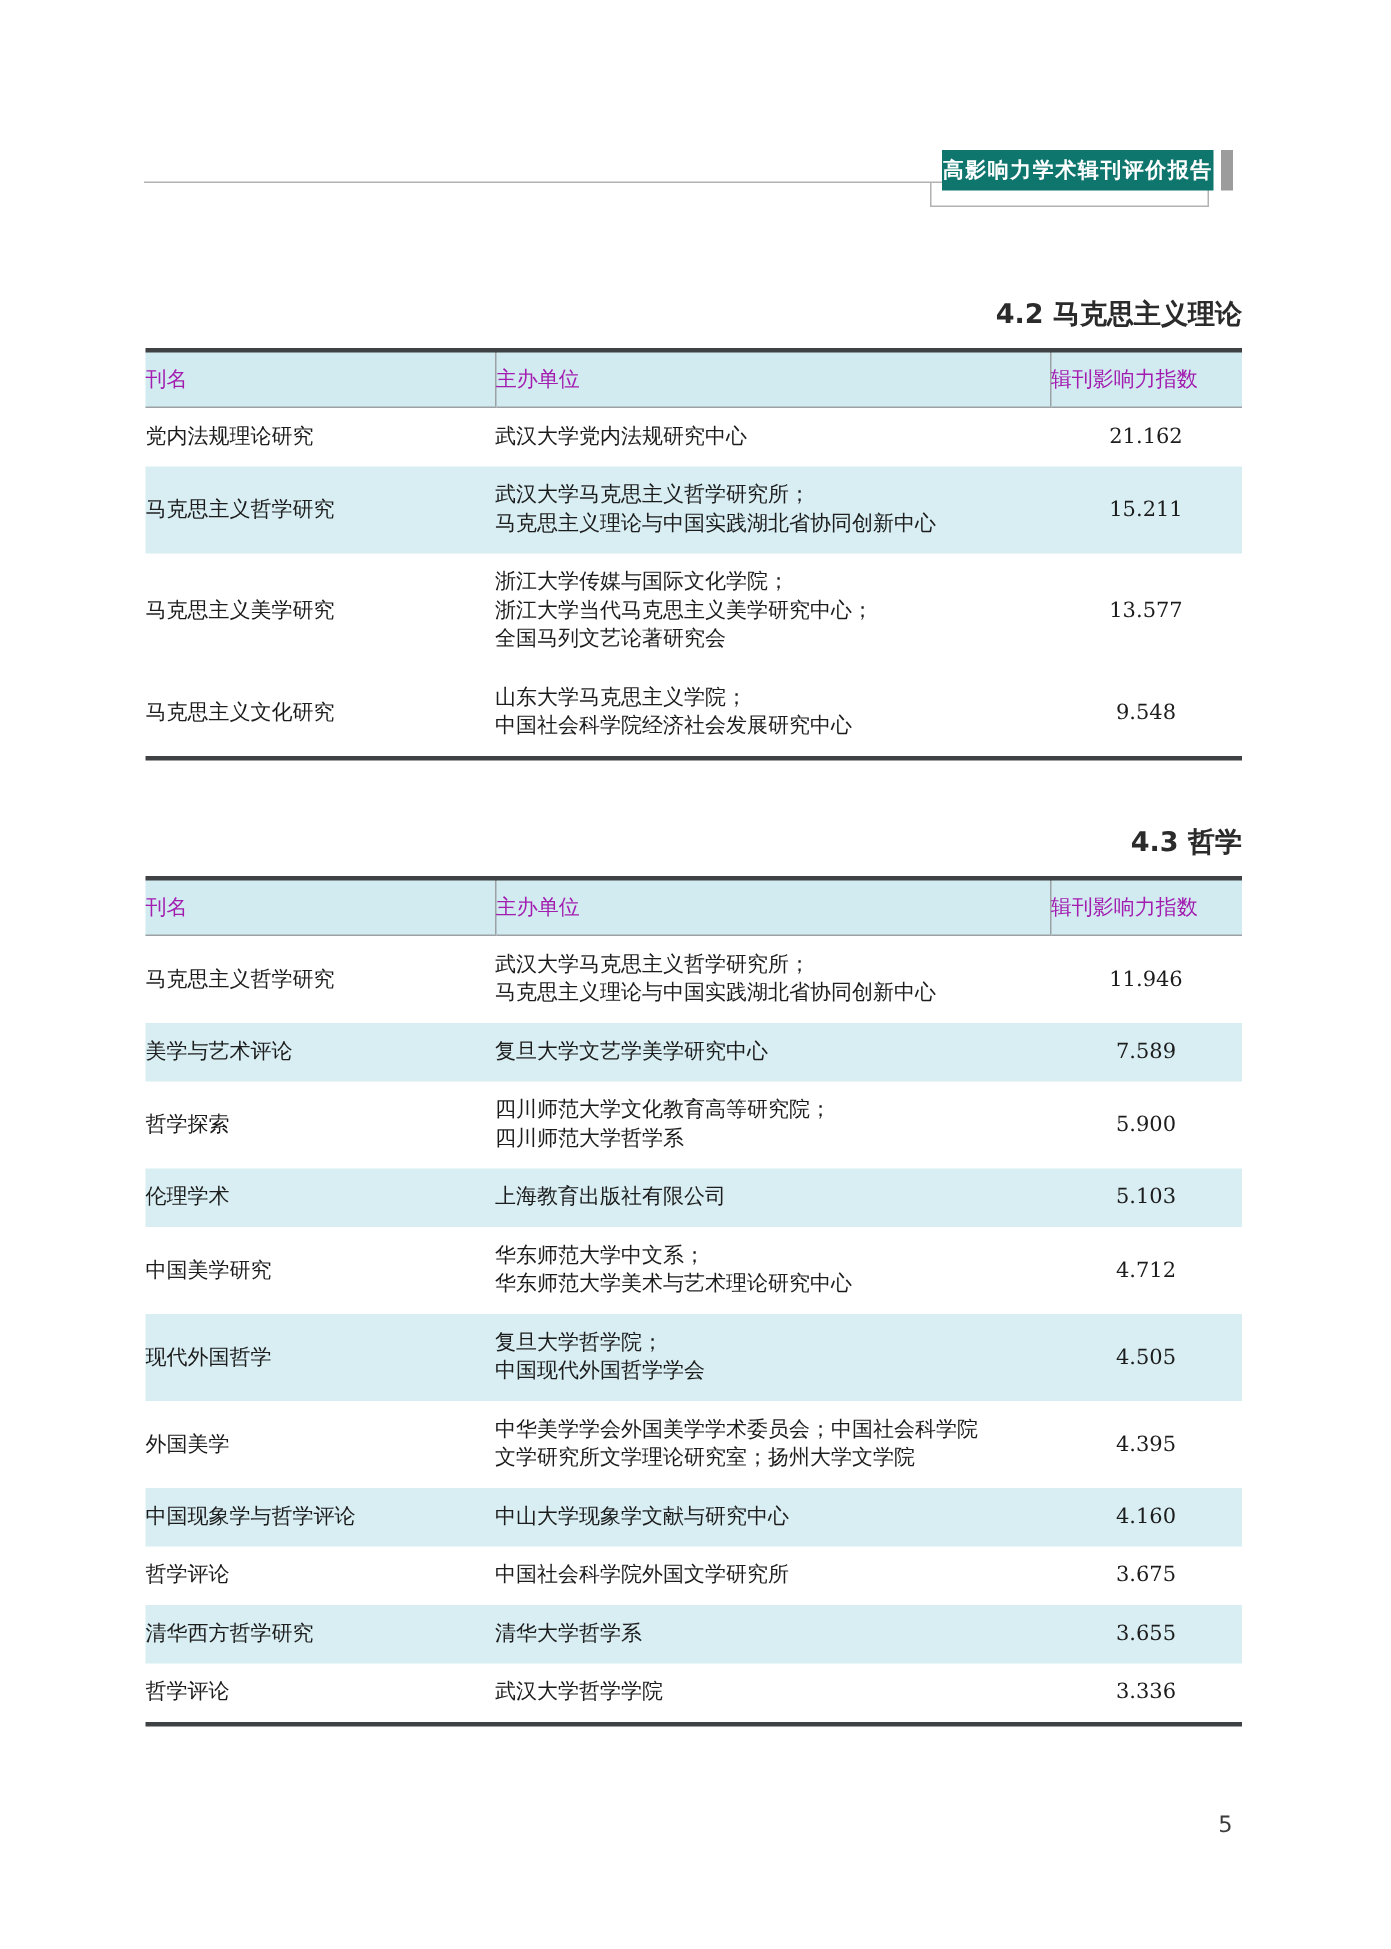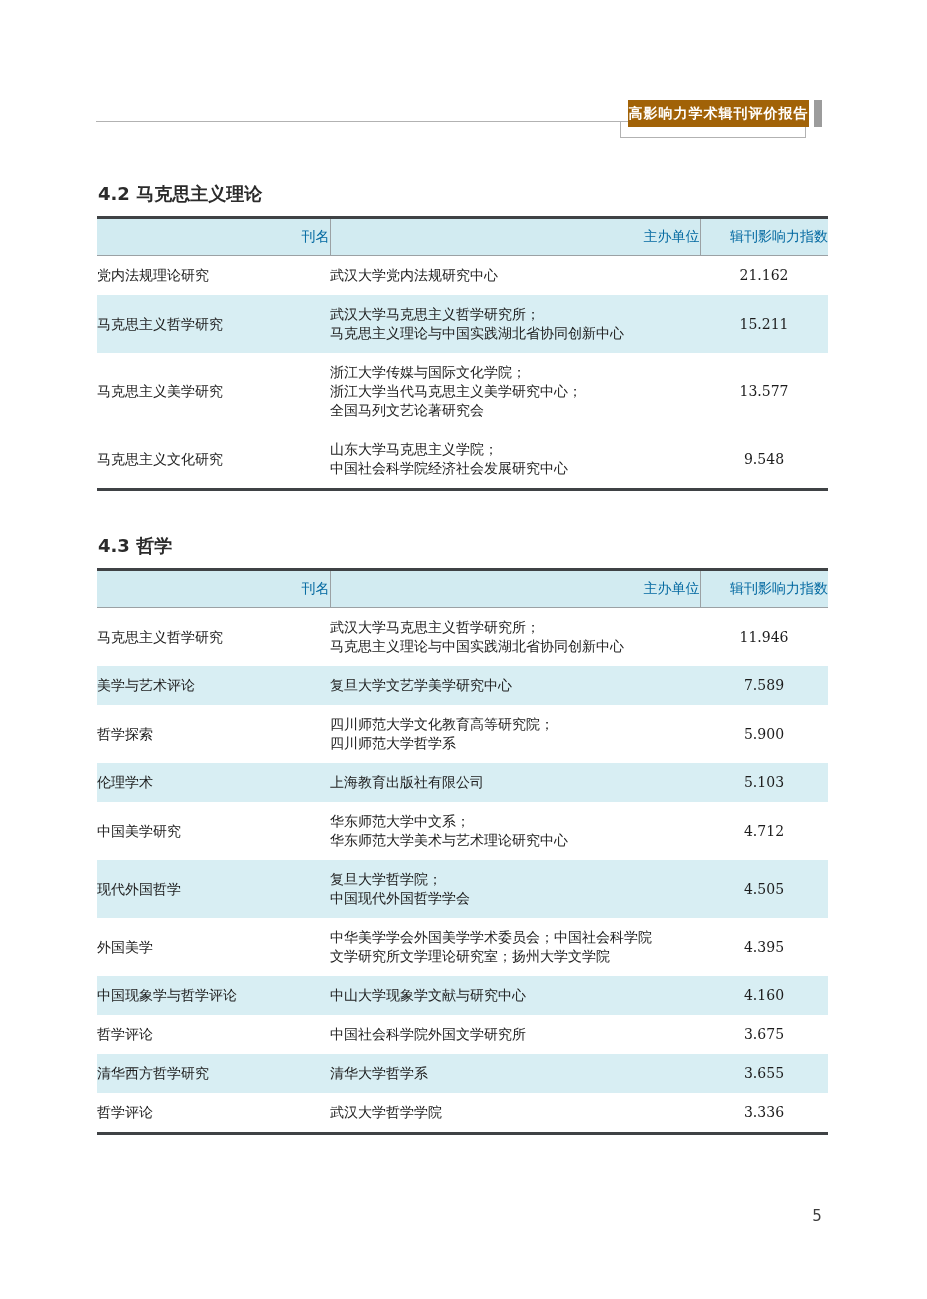--- a/index.html
+++ b/index.html
@@ -18,21 +18,21 @@
     width: 524px; height: 1px; background: #b2b2b2;
   }
   .runhead-outline {
     position: absolute; left: 620px; top: 121px;
     width: 186px; height: 17px;
     border: 1px solid #b2b2b2; background: #ffffff;
   }
   .runhead-label {
     position: absolute; left: 628px; top: 100px;
     width: 181px; height: 27px;
-    background: #a16207;
+    background: #0f766e;
     color: #ffffff;
     font-family: "DejaVu Sans", "Liberation Sans", sans-serif;
     font-weight: bold; font-size: 14px; letter-spacing: 1px;
     display: flex; align-items: center; justify-content: center;
     white-space: nowrap;
   }
   .runhead-bar {
     position: absolute; left: 814px; top: 100px;
     width: 8px; height: 27px; background: #9c9c9c;
   }
@@ -40,42 +40,43 @@
   
   main {
     position: absolute; left: 97px; top: 183px;
     width: 731px;
   }
   section + section { margin-top: 44px; }
   h2.section-title {
     font-family: "DejaVu Sans", "Liberation Sans", sans-serif;
     font-weight: bold; font-size: 18px; line-height: 22px;
     color: #2b2b2b;
-    margin: 0 0 11px 1px;
+    margin: 16px 0 11px 1px;
+    text-align: right;
   }
 
   table.journal-table {
     width: 731px;
     border-collapse: collapse;
     table-layout: fixed;
     border-top: 3px solid #3f4245;
     border-bottom: 3px solid #3f4245;
     font-size: 14px;
   }
   table.journal-table col.c1 { width: 233px; }
   table.journal-table col.c2 { width: 370px; }
   table.journal-table col.c3 { width: 128px; }
 
   table.journal-table th {
     height: 38px;
     background: #d2ebf1;
     font-weight: normal;
     font-size: 14px;
-    color: #0369a1;
-    text-align: right;
+    color: #a21caf;
+    text-align: left;
     border-bottom: 1px solid #9ba1a4;
   }
   table.journal-table th + th { border-left: 1px solid #9ba1a4; }
 
   table.journal-table td {
     vertical-align: middle;
     padding: 10px 0;
     line-height: 19px;
   }
   td.cell-name  { padding-left: 14px; margin-left: 28px; }

